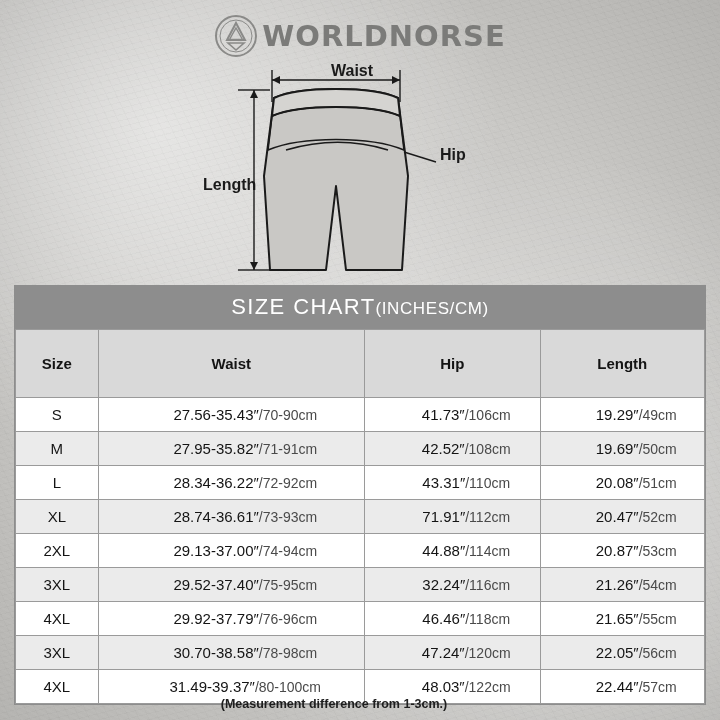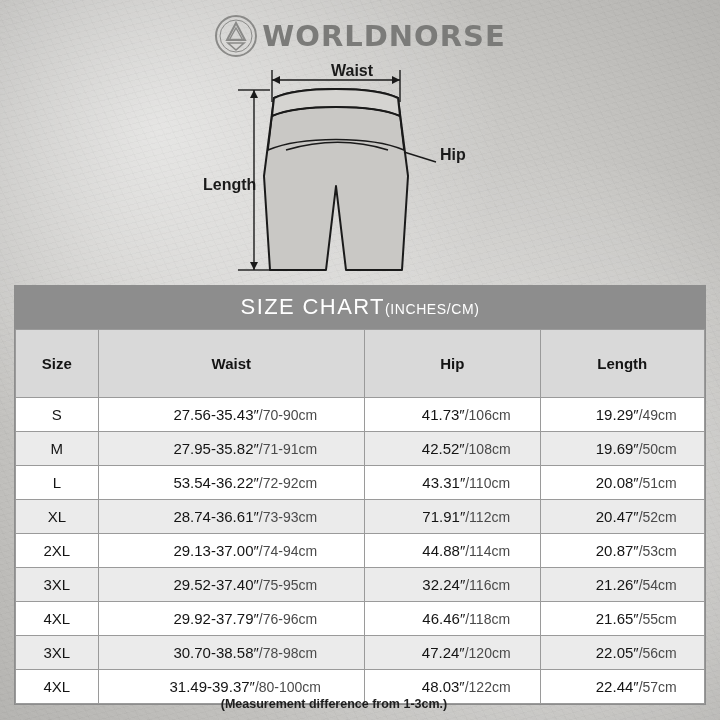--- a/index.html
+++ b/index.html
@@ -89,21 +89,21 @@
   }
   .chart-title {
     background: #8d8d8d;
     color: #ffffff;
     text-align: center;
     padding: 8px 0 9px;
     font-size: 22px;
     letter-spacing: 1.4px;
     font-family: "Liberation Sans", sans-serif;
   }
-  .chart-title .unit { font-size: 14px; letter-spacing: .6px; }
+  .chart-title .unit { font-size: 17px; letter-spacing: .6px; }
   table {
     width: 100%;
     border-collapse: collapse;
     font-size: 15px;
     color: #141414;
   }
   th, td {
     border: 1px solid #9a9a9a;
     text-align: center;
     padding: 8px 2px;
@@ -216,21 +216,21 @@
           <td class="val"><span class="in">19.29″</span><span class="cm">/49cm</span></td>
         </tr>
         <tr>
           <td class="size-col">M</td>
           <td class="val"><span class="in">27.95-35.82″</span><span class="cm">/71-91cm</span></td>
           <td class="val"><span class="in">42.52″</span><span class="cm">/108cm</span></td>
           <td class="val"><span class="in">19.69″</span><span class="cm">/50cm</span></td>
         </tr>
         <tr>
           <td class="size-col">L</td>
-          <td class="val"><span class="in">53.54-36.22″</span><span class="cm">/72-92cm</span></td>
+          <td class="val"><span class="in">28.34-36.22″</span><span class="cm">/72-92cm</span></td>
           <td class="val"><span class="in">43.31″</span><span class="cm">/110cm</span></td>
           <td class="val"><span class="in">20.08″</span><span class="cm">/51cm</span></td>
         </tr>
         <tr>
           <td class="size-col">XL</td>
           <td class="val"><span class="in">28.74-36.61″</span><span class="cm">/73-93cm</span></td>
           <td class="val"><span class="in">71.91″</span><span class="cm">/112cm</span></td>
           <td class="val"><span class="in">20.47″</span><span class="cm">/52cm</span></td>
         </tr>
         <tr>

